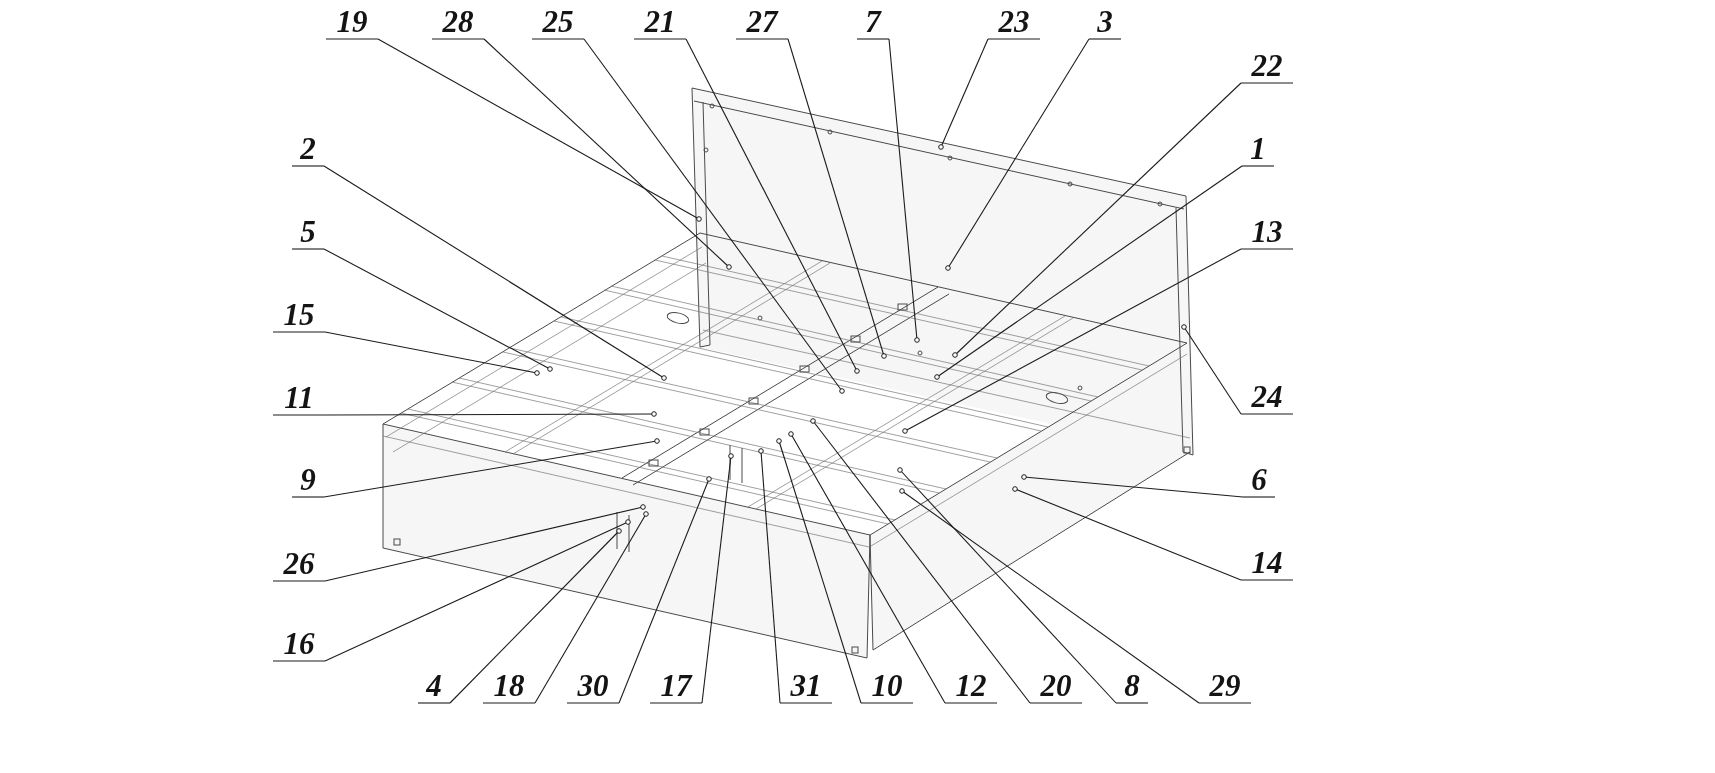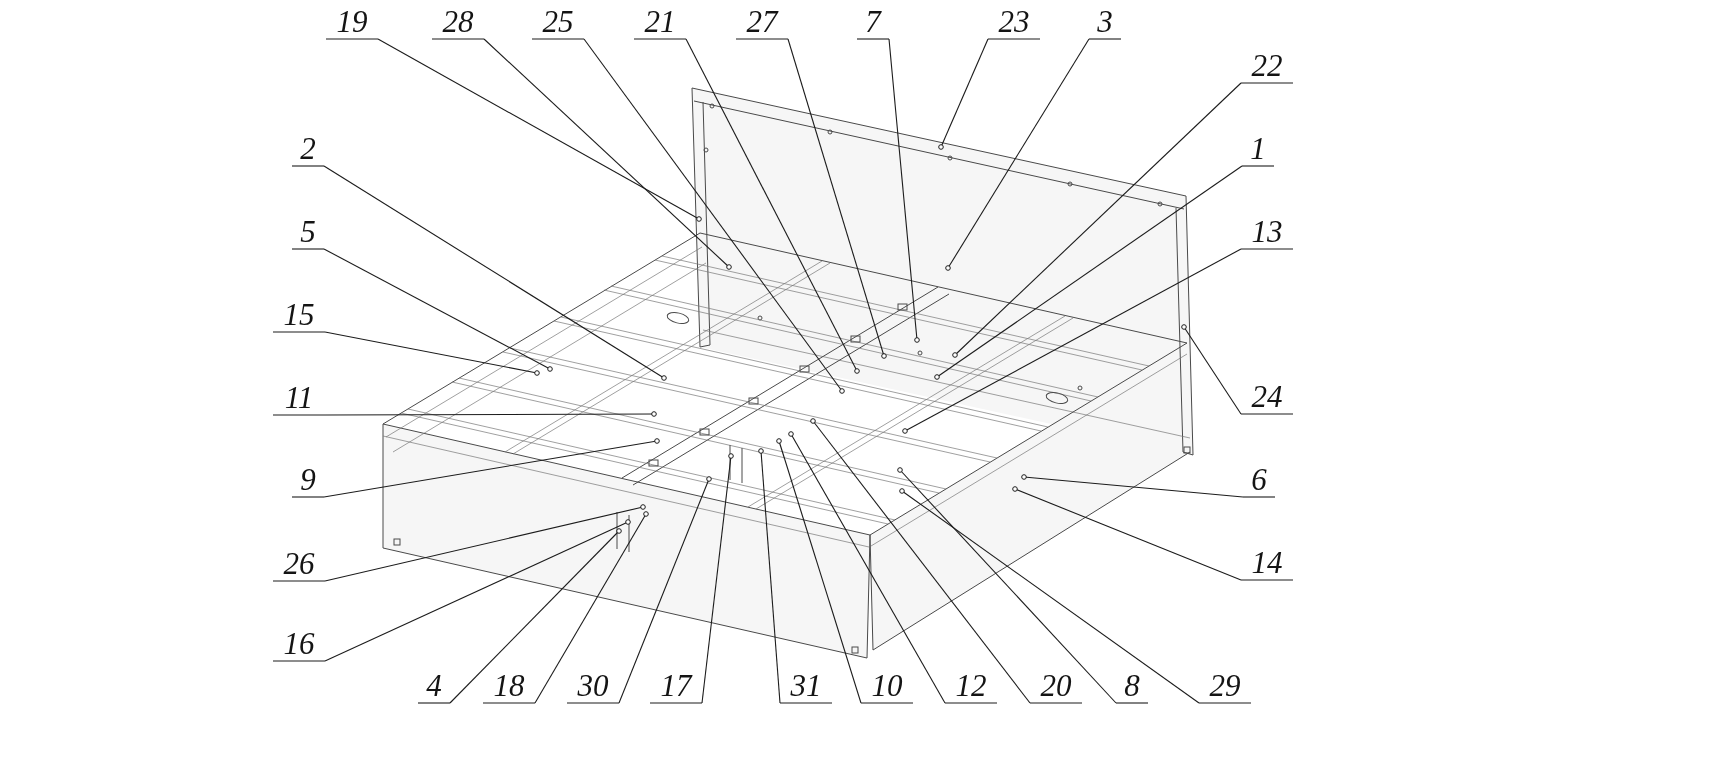--- a/index.html
+++ b/index.html
@@ -9,20 +9,21 @@
   body {
     width: 1715px;
     height: 773px;
     background: #ffffff;
     overflow: hidden;
   }
   .diagram-figure {
     margin: 0;
     width: 1715px;
     height: 773px;
+    font-weight: bold;
   }
   svg {
     display: block;
     width: 1715px;
     height: 773px;
   }
   .wire {
     stroke: #4a4a4a;
     stroke-width: 1;
     fill: none;

